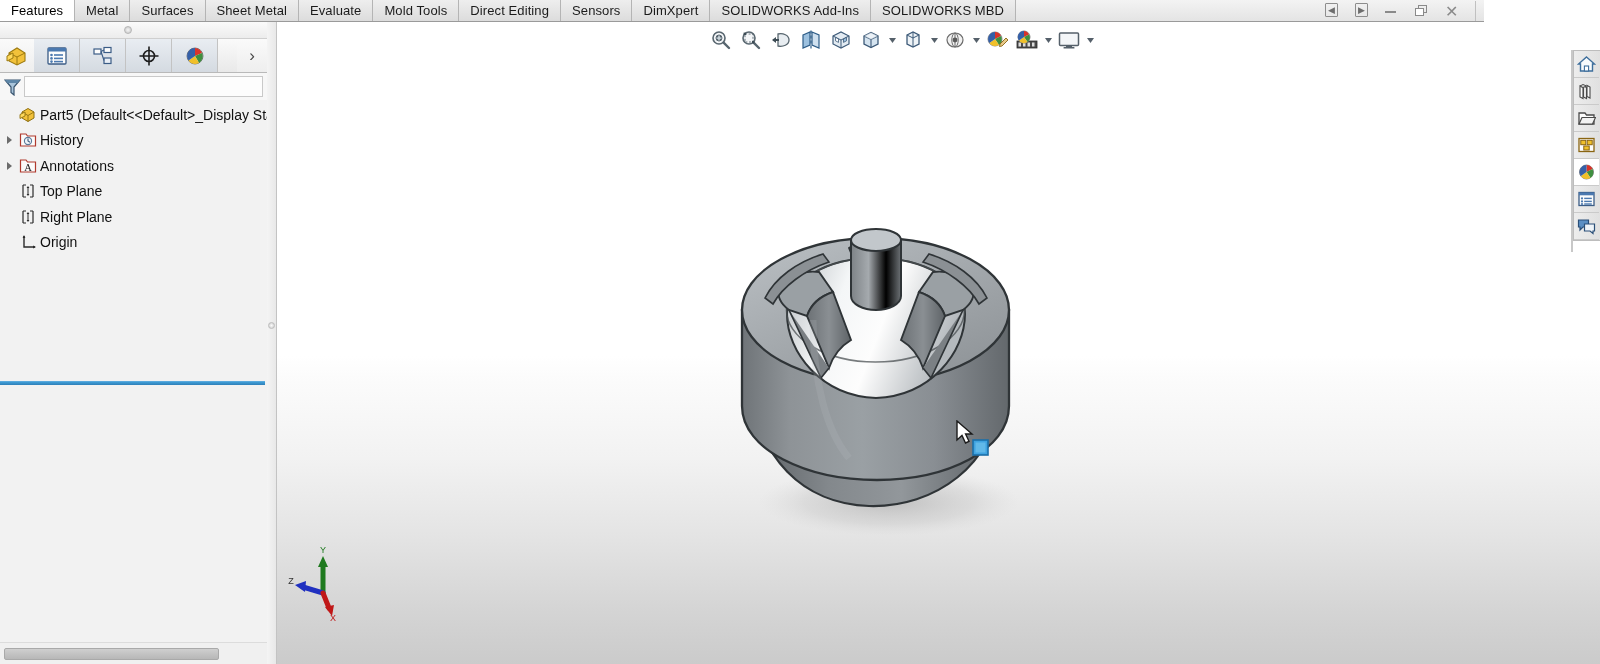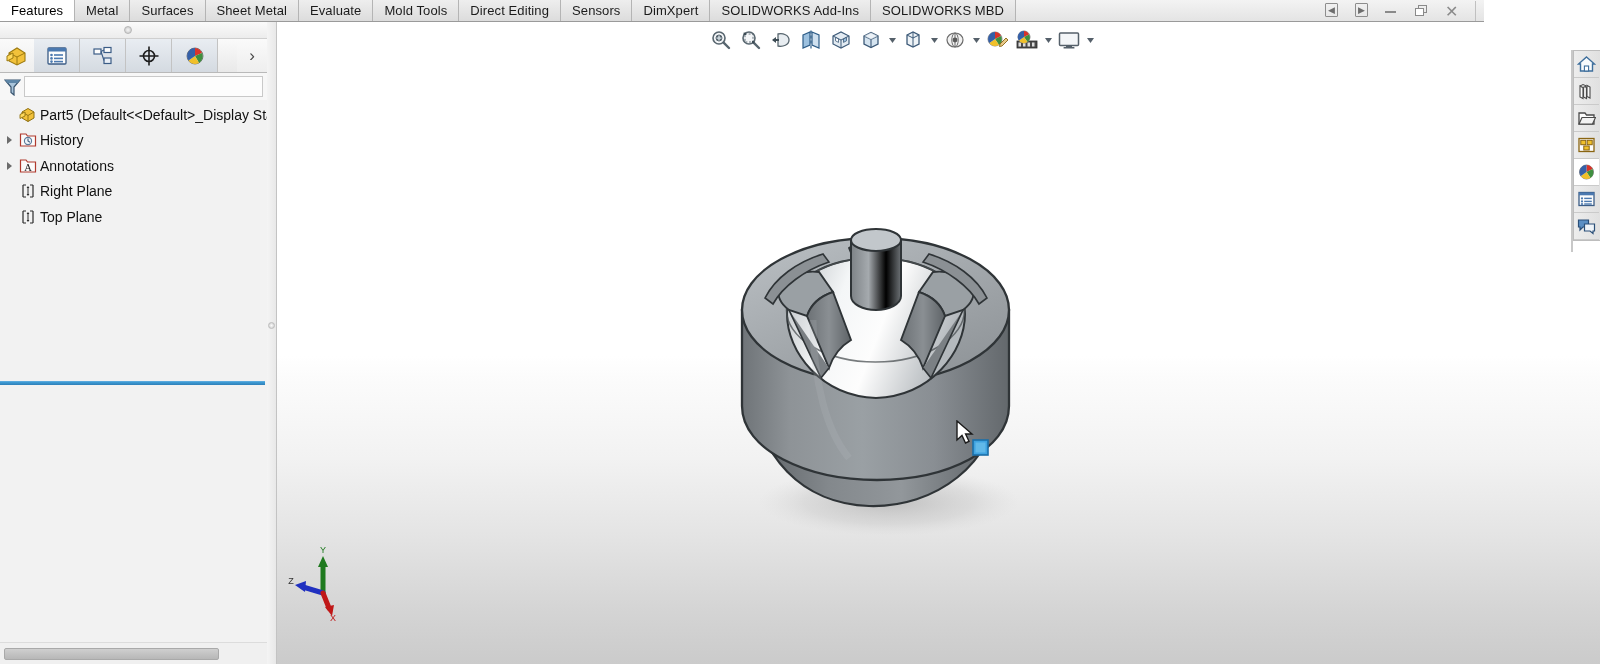--- a/index.html
+++ b/index.html
@@ -361,36 +361,47 @@
       <div class="trow">
         <div class="tw"></div>
         <div class="ticon">
           <svg width="20" height="18" viewBox="0 0 20 18">
             <path d="M5 3 L5 15 M15 3 L15 15" stroke="#2b2b2b" stroke-width="1.2"></path>
             <path d="M5 3 L8 3 M12 3 L15 3 M5 15 L8 15 M12 15 L15 15" stroke="#2b2b2b" stroke-width="1.2"></path>
             <path d="M10 5 L10 13" stroke="#2b2b2b" stroke-width="1"></path>
             <path d="M10 4 L8.6 6 L11.4 6 Z M10 14 L8.6 12 L11.4 12 Z" fill="#2b2b2b"></path>
           </svg>
         </div>
-        <div class="tlabel">Right Plane</div>
+        <div class="tlabel">Top Plane</div>
       </div>
 
       <div class="trow">
         <div class="tw"></div>
         <div class="ticon">
           <svg width="20" height="18" viewBox="0 0 20 18">
             <path d="M5 3 L5 15 M15 3 L15 15" stroke="#2b2b2b" stroke-width="1.2"></path>
             <path d="M5 3 L8 3 M12 3 L15 3 M5 15 L8 15 M12 15 L15 15" stroke="#2b2b2b" stroke-width="1.2"></path>
             <path d="M10 5 L10 13" stroke="#2b2b2b" stroke-width="1"></path>
             <path d="M10 4 L8.6 6 L11.4 6 Z M10 14 L8.6 12 L11.4 12 Z" fill="#2b2b2b"></path>
           </svg>
         </div>
-        <div class="tlabel">Top Plane</div>
-      </div>
-
+        <div class="tlabel">Right Plane</div>
+      </div>
+
+      <div class="trow">
+        <div class="tw"></div>
+        <div class="ticon">
+          <svg width="20" height="18" viewBox="0 0 20 18">
+            <path d="M6 3 L6 14 L17 14" fill="none" stroke="#2b2b2b" stroke-width="1.4"></path>
+            <path d="M6 2 L4.6 5 L7.4 5 Z" fill="#2b2b2b"></path>
+            <path d="M18 14 L15 12.6 L15 15.4 Z" fill="#2b2b2b"></path>
+          </svg>
+        </div>
+        <div class="tlabel">Origin</div>
+      </div>
 
 
 
       <div id="selbar" style="top:281px;"></div>
     </div>
 
     <div id="treescroll">
       <div class="thumb"></div>
     </div>
   </div>

